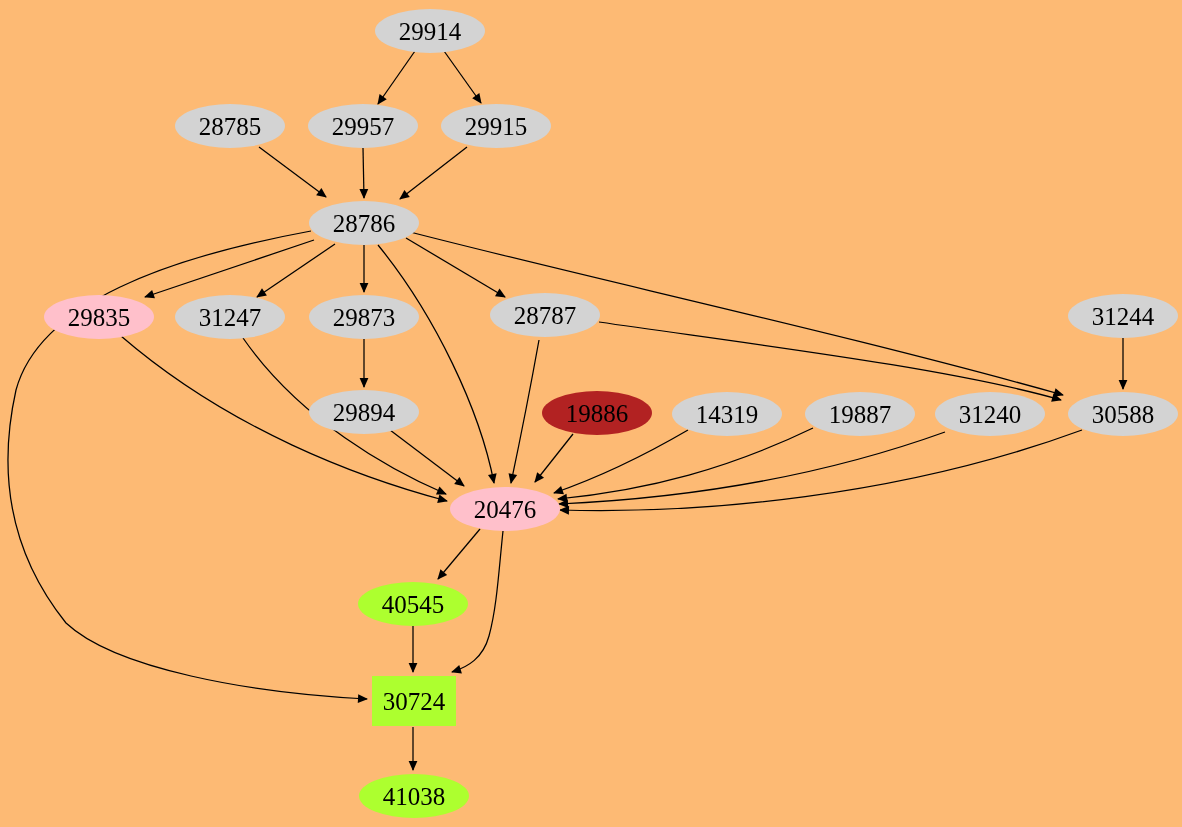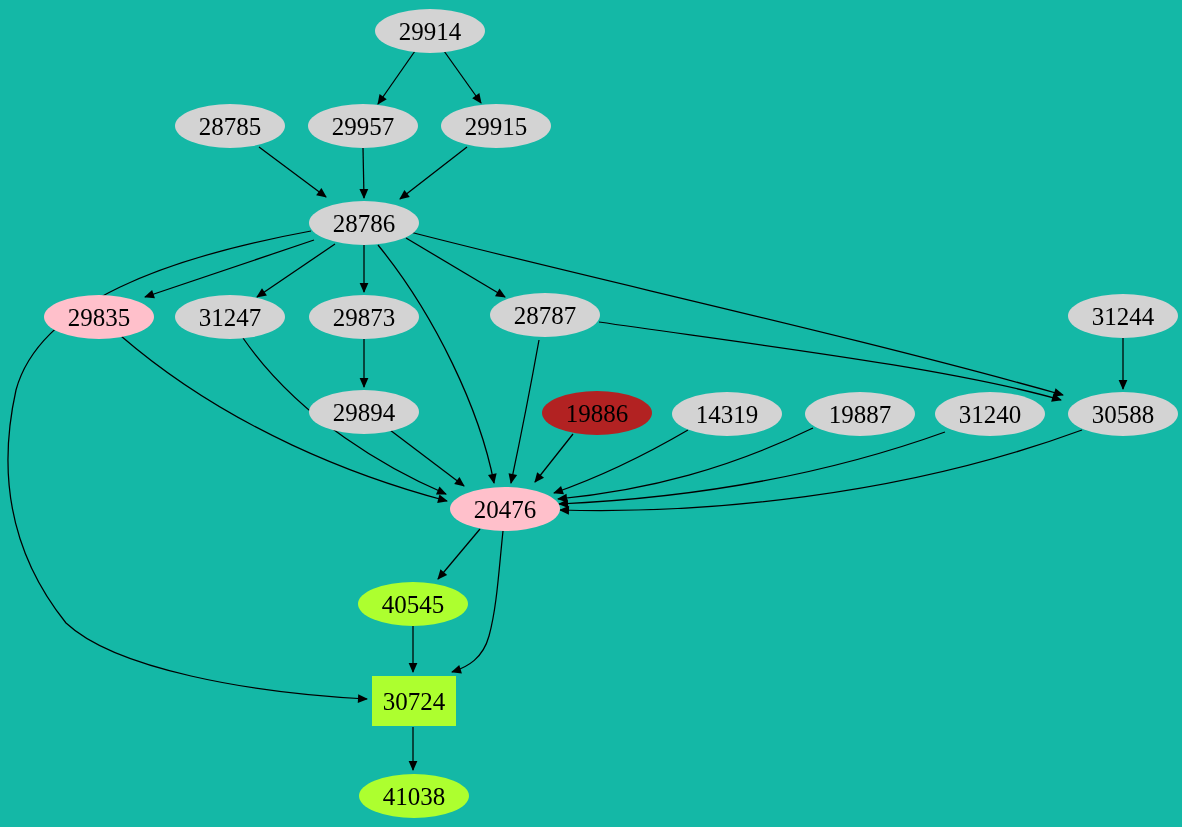--- a/index.html
+++ b/index.html
@@ -3,21 +3,21 @@
 <meta charset="utf-8">
 <style>
   html, body {
     margin: 0;
     padding: 0;
     background: #ffffff;
   }
   .canvas-wrap {
     width: 1182px;
     height: 827px;
-    background: #14b8a6;
+    background: #fdba74;
     position: relative;
     overflow: hidden;
   }
   svg text {
     font-family: "Liberation Serif", "DejaVu Serif", serif;
     font-size: 25px;
     fill: #000000;
   }
   svg .edge {
     fill: none;

